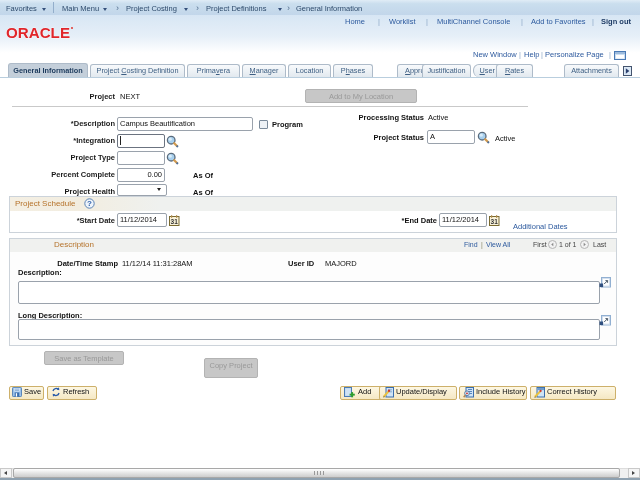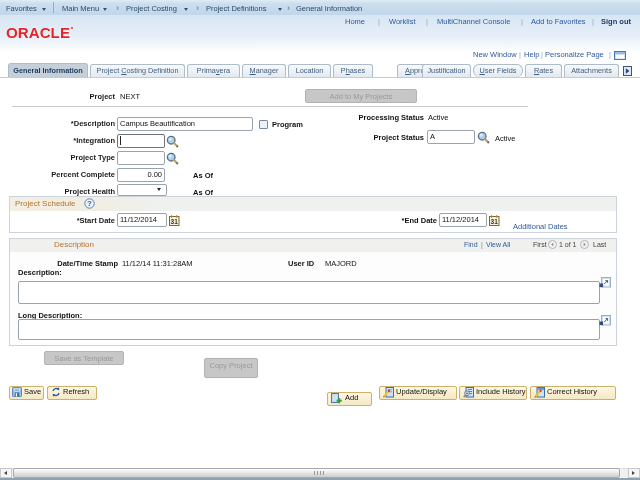--- a/index.html
+++ b/index.html
@@ -70,30 +70,30 @@
 <div class="abs" style="left:0;top:77px;width:640px;height:1px;background:#b9cede;"></div>
 <div class="tab b" style="left:8px;width:80px;top:63px;height:14px;background:#c4cfda;color:#1c3a5c;line-height:13px;">General Information</div>
 <div class="tab" style="left:90px;width:95px;">Project <u>C</u>osting Definition</div>
 <div class="tab" style="left:187px;width:53px;">Prima<u>v</u>era</div>
 <div class="tab" style="left:242px;width:44px;"><u>M</u>anager</div>
 <div class="tab" style="left:288px;width:43px;">Location</div>
 <div class="tab" style="left:333px;width:40px;">P<u>h</u>ases</div>
 <div class="tab" style="left:397px;width:45px;"><u>A</u>pproval</div>
 <div class="tab" style="left:422px;width:49px;">Justification</div>
 <div class="tab" style="left:473px;width:50px;border-radius:6px;"><u>U</u>ser Fields</div>
-<div class="tab" style="left:525px;width:37px;"><u>R</u>ates</div>
+<div class="tab" style="left:496px;width:37px;"><u>R</u>ates</div>
 <div class="tab" style="left:564px;width:55px;">Attachments</div>
 <svg class="abs" style="left:623px;top:66px;" width="9" height="10" viewBox="0 0 9 10">
   <rect x="0.5" y="0.5" width="8" height="9" fill="#dce9f6" stroke="#44546e"></rect>
   <path d="M2.8 2.3 L6.4 5 L2.8 7.7 Z" fill="#2a3f6e"></path>
 </svg>
 
 <div class="lbl" style="top:92px;">Project</div>
 <div class="abs" style="left:120px;top:92px;">NEXT</div>
-<div class="gbtn" style="left:305px;top:89px;width:112px;height:14px;line-height:13px;">Add to My Projects</div>
+<div class="gbtn" style="left:305px;top:89px;width:112px;height:14px;line-height:13px;">Add to My Location</div>
 <div class="abs" style="left:12px;top:106px;width:516px;height:1px;background:#c9c9c9;"></div>
 
 <div class="lbl" style="top:119px;">*Description</div>
 <div class="inp" style="left:117px;top:117px;width:136px;">Campus Beautification</div>
 <div class="abs" style="left:259px;top:120px;width:9px;height:9px;background:#eef2f6;border:1px solid #7b8b9b;border-radius:1px;box-sizing:border-box;"></div>
 <div class="abs b" style="left:272px;top:120px;">Program</div>
 
 <div class="lbl" style="top:136px;">*Integration</div>
 <div class="inp" style="left:117px;top:134px;width:48px;border-color:#6b7380;"><span style="display:inline-block;width:1px;height:9px;background:#222;vertical-align:-2px;"></span></div>
 <svg class="abs" style="left:166px;top:135px;" width="13" height="13" viewBox="0 0 13 13">
@@ -213,21 +213,21 @@
 Save</div>
 <div class="btn" style="left:47px;top:386px;width:50px;">
 <svg width="10" height="10" viewBox="0 0 10 10">
       <path d="M2 4 A3.2 3.2 0 0 1 7.6 2.6" stroke="#2a5caa" stroke-width="1.3" fill="none"></path>
       <path d="M8 0.3 L8.3 3.2 L5.5 2.6 Z" fill="#2a5caa"></path>
       <path d="M8 6 A3.2 3.2 0 0 1 2.4 7.4" stroke="#2a5caa" stroke-width="1.3" fill="none"></path>
       <path d="M2 9.7 L1.7 6.8 L4.5 7.4 Z" fill="#2a5caa"></path>
     </svg>
 Refresh</div>
 
-<div class="btn" style="left:327px;top:386px;width:45px;margin-top:6px;">
+<div class="btn" style="left:340px;top:386px;width:45px;">
 <svg width="12" height="11" viewBox="0 0 12 11">
       <rect x="0.5" y="0.5" width="7" height="9" fill="#b8d4ee" stroke="#4a7ab5"></rect>
       <rect x="1.5" y="1.5" width="5" height="7" fill="#cfe2f4"></rect>
       <rect x="5.6" y="6.7" width="5.2" height="1.9" fill="#2e9e2e"></rect>
       <rect x="7.2" y="5.1" width="1.9" height="5.2" fill="#2e9e2e"></rect>
     </svg>
 Add</div>
 <div class="btn" style="left:379px;top:386px;width:78px;">
 <svg width="11" height="11" viewBox="0 0 11 11">
       <rect x="3" y="0.5" width="7.5" height="9.5" fill="#cfe3f6" stroke="#3a6eae"></rect>

